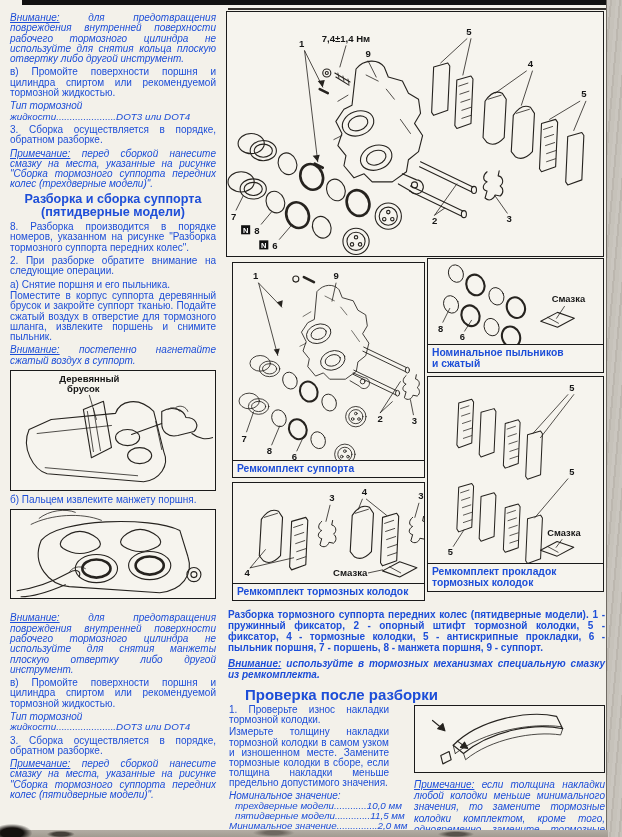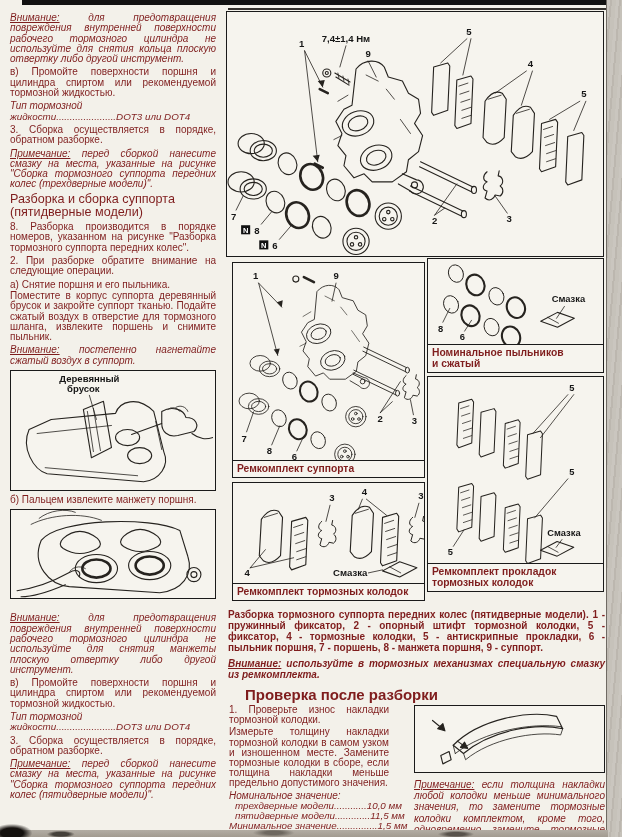--- a/index.html
+++ b/index.html
@@ -1,26 +1,26 @@
 <!DOCTYPE html>
 <html><head>
 <meta charset="utf-8">
 <style>
   html,body{margin:0;padding:0;background:#888;}
   .page{position:relative;width:622px;height:837px;background:#f3f1ea;overflow:hidden;
-        font-family:"Liberation Sans",sans-serif;color:#7f1d1d;}
+        font-family:"Liberation Sans",sans-serif;color:#1d4ed8;}
   .topbar{position:absolute;left:22px;right:12px;top:0;height:5px;background:#121212;}
   .topbar2{position:absolute;left:228px;right:12px;top:8px;height:2px;background:#33302c;}
 
   
   .left-col{position:absolute;left:10px;top:13px;width:206px;font-size:10px;line-height:10.3px;text-align:justify;}
   .left-col p{margin:0 0 3px 0;}
   .it{font-style:italic;}
   .lead{font-style:italic;text-decoration:underline;}
-  .h2{font-weight:normal;font-size:12.6px;line-height:13.2px;margin:6px 0 3px 0;text-align:left;}
+  .h2{font-weight:bold;font-size:12.6px;line-height:13.2px;margin:6px 0 3px 0;text-align:center;}
   .ind1{margin-left:9px;}
   .ind2{margin-left:18px;}
   .specline{font-style:italic;white-space:nowrap;font-size:9.8px;}
   .fig{border:1.6px solid #1a1a1a;margin:4px 0 4px 0;background:#f6f4ee;}
   .fig svg{display:block;}
 
   
   .box{position:absolute;border:1.6px solid #1a1a1a;background:#f6f4ee;box-sizing:border-box;
        display:flex;flex-direction:column;}
   .box svg{display:block;flex:1 1 auto;}
@@ -392,21 +392,21 @@
 
   <div id="check">
     <h3>Проверка после разборки</h3>
     <div class="check-flex">
       <div class="check-left">
         <p>1. Проверьте износ накладки тормозной колодки.</p>
         <p class="ind1">Измерьте толщину накладки тормозной колодки в самом узком и изношенном месте. Замените тормозные колодки в сборе, если толщина накладки меньше предельно допустимого значения.</p>
         <p class="it" style="margin-bottom:0">Номинальное значение:</p>
         <p class="specline" style="margin:0 0 0 6px"><span>трехдверные модели</span><span>............</span><span>10,0 мм</span></p>
         <p class="specline" style="margin:0 0 0 6px"><span>пятидверные модели</span><span>.............</span><span>11,5 мм</span></p>
-        <p class="specline" style="margin:0"><span>Минимальное значение</span><span>...............</span><span>1,5 мм</span></p>
+        <p class="specline" style="margin:0"><span>Минимальное значение</span><span>...............</span><span>2,0 мм</span></p>
       </div>
       <div class="check-right">
         <div class="pad-fig">
           <svg viewBox="0 0 176 60" width="188" height="62">
             <path d="M34,38 C60,12 108,4 134,10 L140,22 C112,16 70,24 44,46 Z"></path>
             <path class="thin" d="M36,46 C64,24 110,16 138,20 M34,38 L36,46 M140,22 L138,20 M44,46 L46,52 C70,32 112,24 138,28 L140,22"></path>
             <path d="M30,44 L22,48 24,56 32,52 Z"></path>
             <path d="M14,14 L26,24 M26,24 l-7,-2 5,-5 z" fill="#26231f"></path>
             <path d="M38,34 L48,41 M48,41 l-7,-1 4,-5 z" fill="#26231f"></path>
           </svg>

